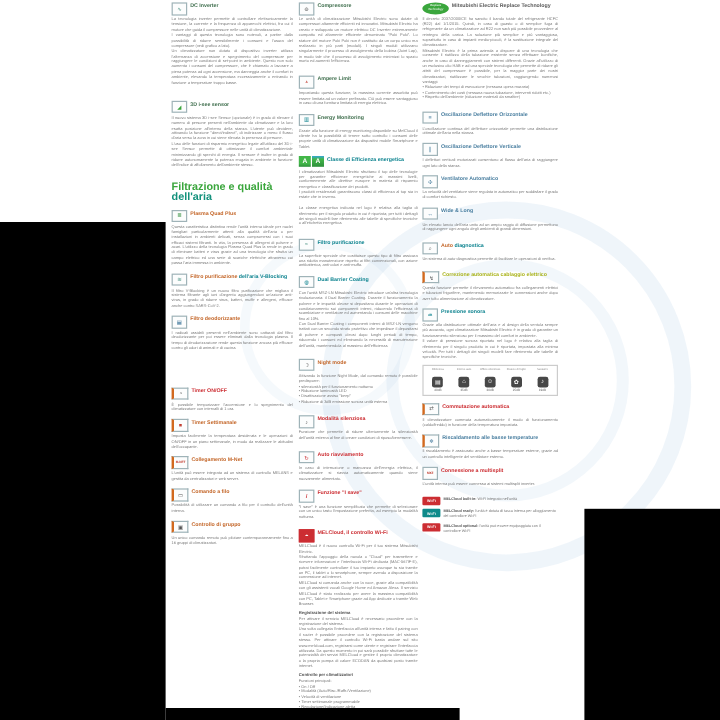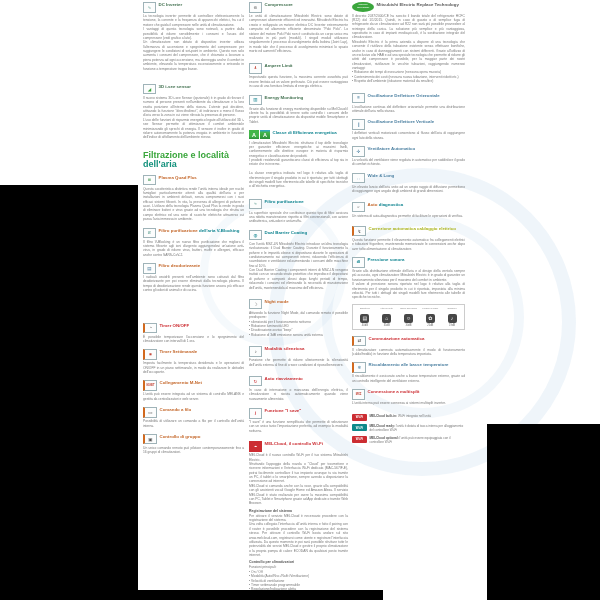--- a/index.html
+++ b/index.html
@@ -92,21 +92,21 @@
       <span class="ico" style="color:#3aa63c">
           <span>◢</span>
         </span>
       <span class="stitle t-green">3D i-see sensor</span>
     </div>
     <div class="sbody">Il nuovo sistema 3D i-see Sensor (opzionale) è in grado di rilevare il numero di persone presenti nell'ambiente da climatizzare e la loro esatta posizione all'interno della stanza. L'utente può decidere, attivando la funzione "direct/indirect", di indirizzare o meno il flusso d'aria verso la zona in cui viene rilevata la presenza di persone.
 L'uso delle funzioni di risparmio energetico legate all'utilizzo del 3D i-see Sensor permette di ottimizzare il comfort ambientale minimizzando gli sprechi di energia. Il sensore è inoltre in grado di ridurre autonomamente la potenza erogata in ambiente in funzione dell'indice di affollamento dell'ambiente stesso.</div>
   </div>
 
   <div class="bigh">
-    <span class="p1">Filtrazione e località</span>
+    <span class="p1">Filtrazione e qualità</span>
     <span class="p2">dell'aria</span>
   </div>
 
   <div class="sec">
     <div class="shead">
       <span class="ico" style="color:#2e8f3c">
           <span>≣</span>
         </span>
       <span class="stitle t-orange">Plasma Quad Plus</span>
     </div>

